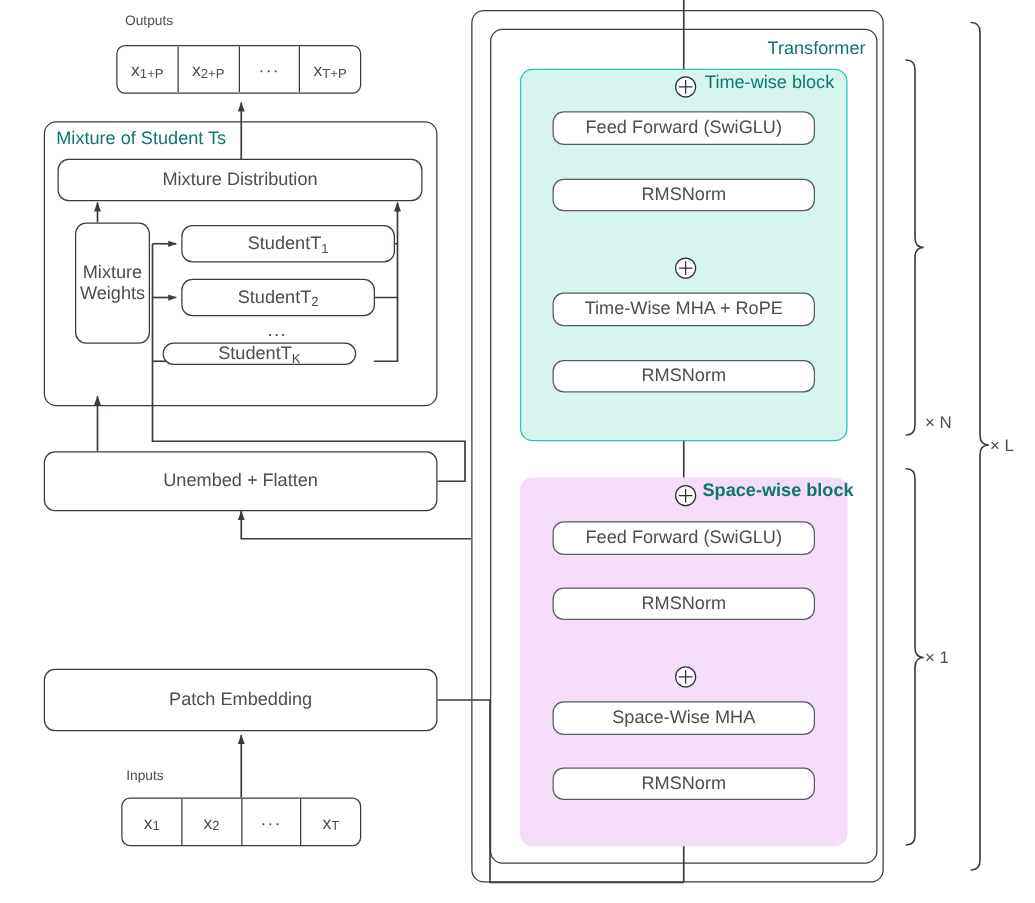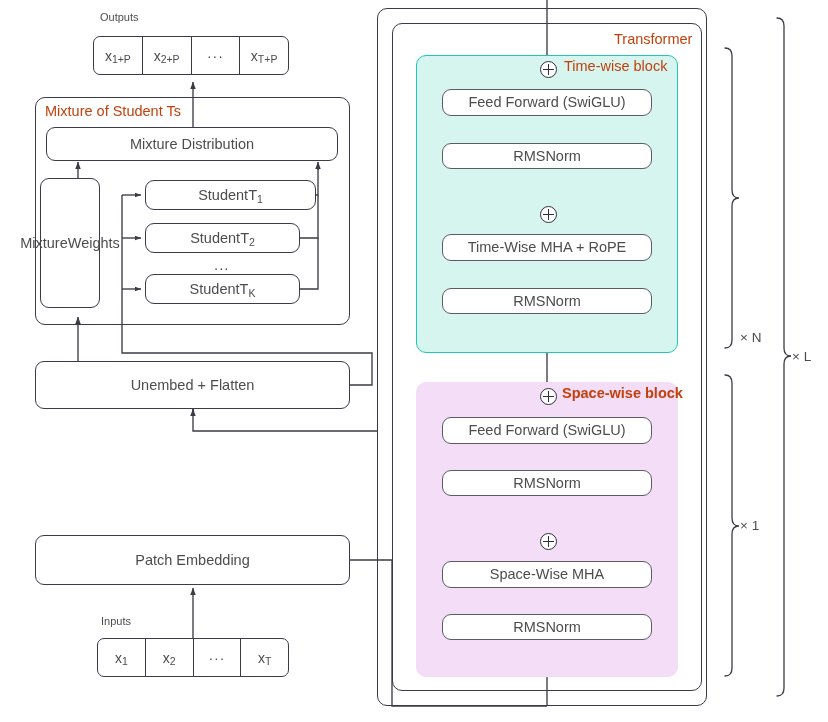--- a/index.html
+++ b/index.html
@@ -38,21 +38,21 @@
     position:absolute;
     box-sizing:border-box;
     background:transparent;
     border:1.4px solid #3b3b47;
     border-radius:10px;
     z-index:2;
   }
   .frame-label{
     position:absolute;
     font-size:14.5px;
-    color:#c2410c;
+    color:#0f766e;
     white-space:nowrap;
     z-index:6;
     background:transparent;
   }
   
   .tint{
     position:absolute;
     box-sizing:border-box;
     border-radius:10px;
     z-index:1;
@@ -195,33 +195,33 @@
     </div>
   </div>
 
   <div class="frame" style="left:35px;top:97px;width:315px;height:228px;"></div>
   <div class="frame-label" style="left:45px;top:103px;">Mixture of Student Ts</div>
 
   <div class="node" style="left:46px;top:127px;width:292px;height:34px;">
     <span>Mixture Distribution</span>
   </div>
 
-  <div class="node" style="left:40px;top:178px;width:60px;height:130px;flex-direction:row;">
+  <div class="node" style="left:60px;top:178px;width:60px;height:97px;flex-direction:column;">
     <span>Mixture</span>
     <span>Weights</span>
   </div>
 
   <div class="node" style="left:145px;top:180px;width:171px;height:30px;">
     <span>StudentT<span class="sub">1</span></span>
   </div>
   <div class="node" style="left:145px;top:223px;width:155px;height:30px;">
     <span>StudentT<span class="sub">2</span></span>
   </div>
   <div class="plain ellipsis" style="left:214px;top:256px;font-size:15px;">...</div>
-  <div class="node" style="left:145px;top:274px;width:155px;height:30px;">
+  <div class="node" style="left:130px;top:274px;width:155px;height:18px;">
     <span>StudentT<span class="sub">K</span></span>
   </div>
 
   <div class="node" style="left:35px;top:361px;width:315px;height:48px;">
     <span>Unembed + Flatten</span>
   </div>
 
   <div class="node" style="left:35px;top:535px;width:315px;height:50px;">
     <span>Patch Embedding</span>
   </div>

